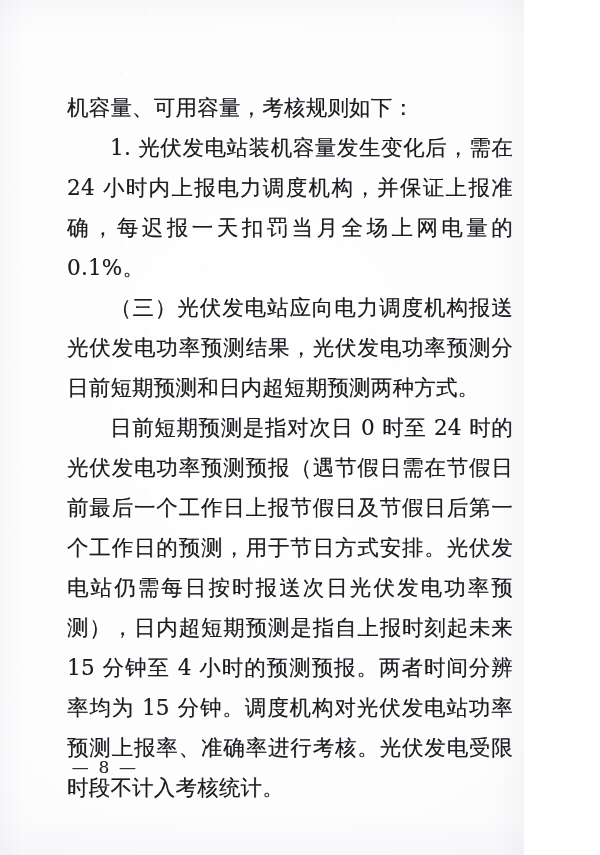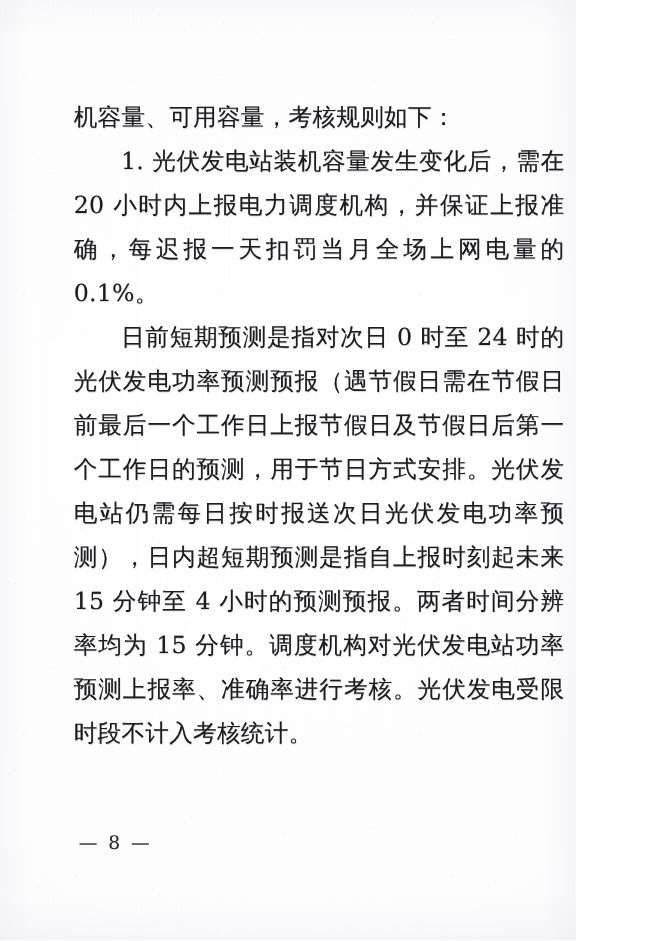--- a/index.html
+++ b/index.html
@@ -115,23 +115,24 @@
 <div class="page">
 
   <div class="edge-shade"></div>
   <div class="grain"></div>
   <div class="bands"></div>
 
   <div class="text-body">
 
     <p class="para indent-0">机容量、可用容量，考核规则如下：</p>
 
-    <p class="para indent-2">1. 光伏发电站装机容量发生变化后，需在 20 小时内上报电力调度机构，并保证上报准确，每迟报一天扣罚当月全场上网电量的 0.1%。</p>
+    <p class="para indent-2">1. 光伏发电站装机容量发生变化后，需在 24 小时内上报电力调度机构，并保证上报准确，每迟报一天扣罚当月全场上网电量的 0.1%。</p>
 
 
+    <p class="para indent-2">（三）光伏发电站应向电力调度机构报送光伏发电功率预测结果，光伏发电功率预测分日前短期预测和日内超短期预测两种方式。</p>
 
     <p class="para indent-2">日前短期预测是指对次日 0 时至 24 时的光伏发电功率预测预报（遇节假日需在节假日前最后一个工作日上报节假日及节假日后第一个工作日的预测，用于节日方式安排。光伏发电站仍需每日按时报送次日光伏发电功率预测），日内超短期预测是指自上报时刻起未来 15 分钟至 4 小时的预测预报。两者时间分辨率均为 15 分钟。调度机构对光伏发电站功率预测上报率、准确率进行考核。光伏发电受限时段不计入考核统计。</p>
 
   </div>
 
   <div class="page-number">— 8 —</div>
 
 </div>
 
 </body></html>

